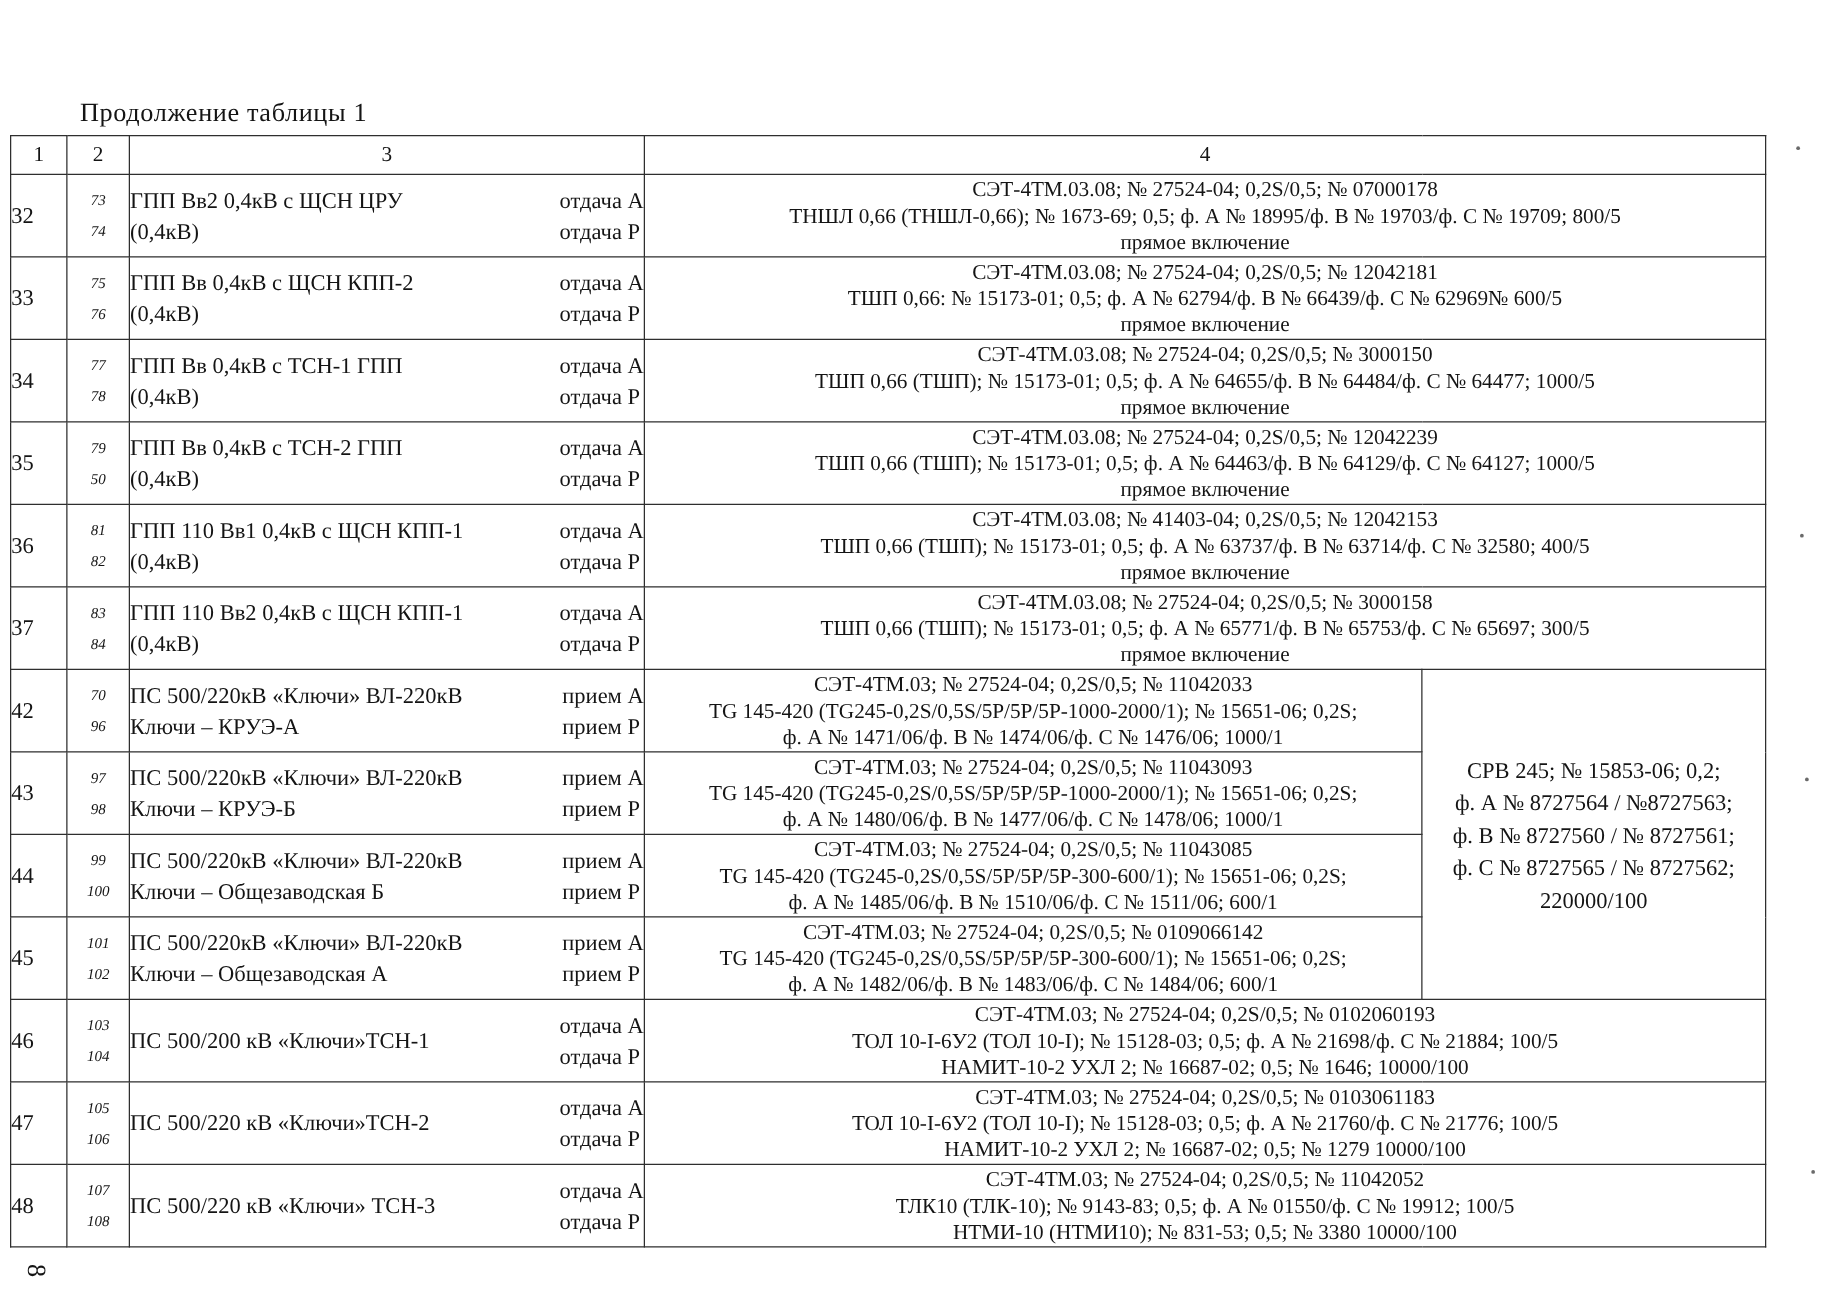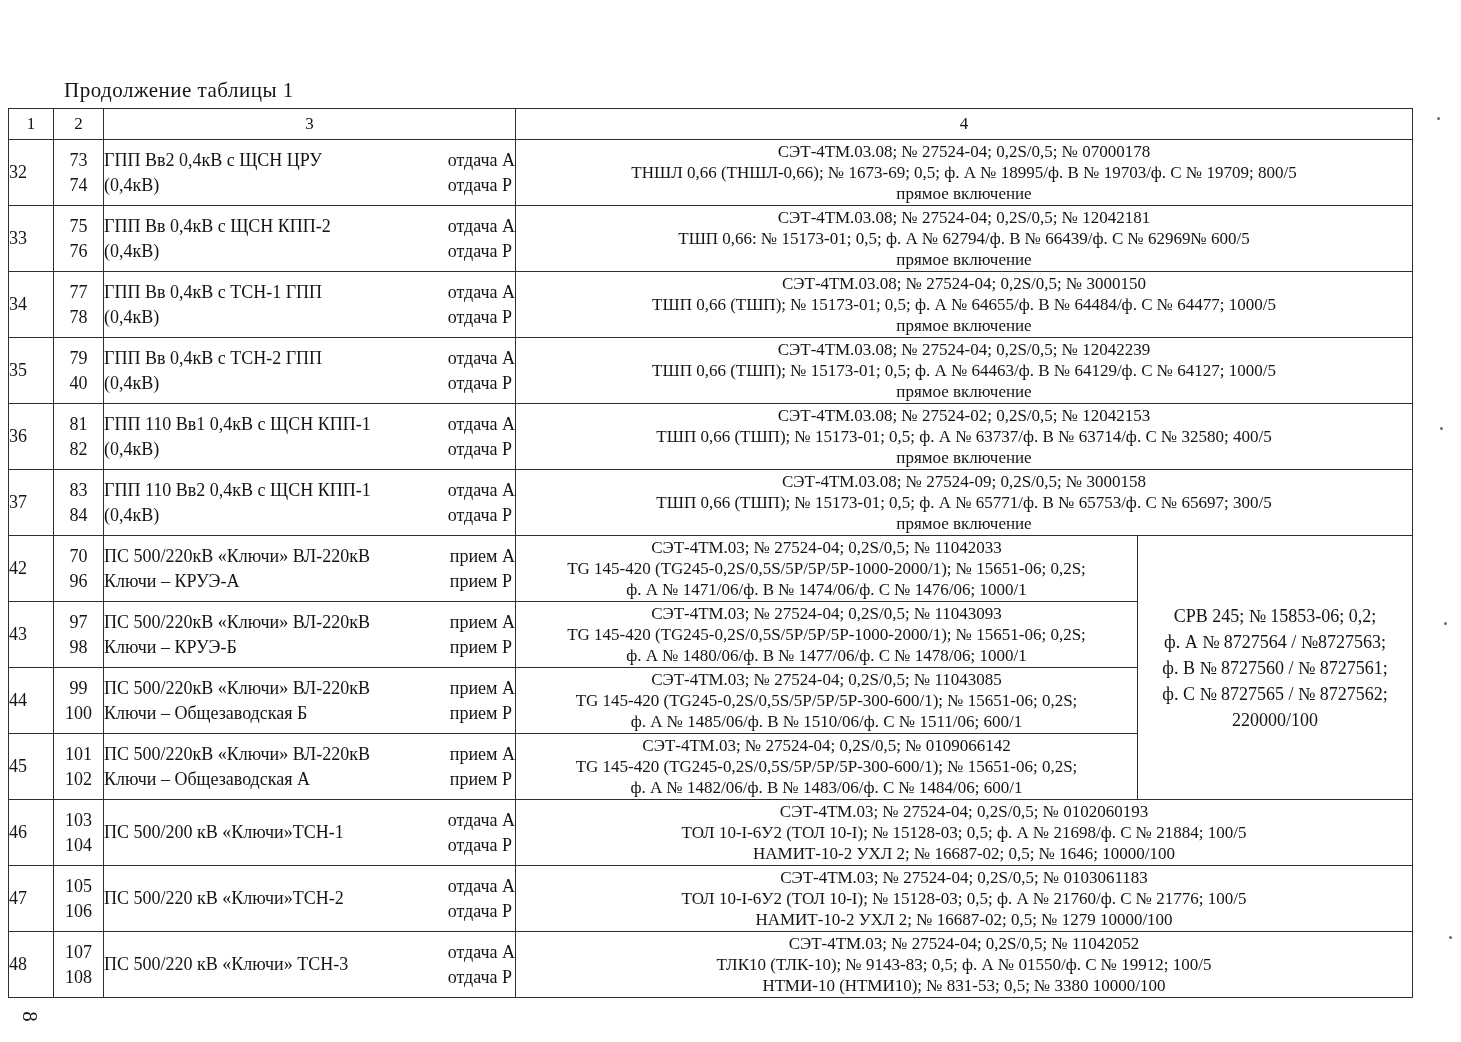--- a/index.html
+++ b/index.html
@@ -37,21 +37,21 @@
   .tbl thead th {
     height: 30px;
     font-weight: normal;
     font-size: 17px;
     text-align: center;
     line-height: 30px;
   }
   .tbl tbody tr { height: 66px; }
   .c-num { font-size: 18px; }
   .c-cnt { text-align: center; }
-  .c-cnt div { font-size: 18px; line-height: 25px; text-align: center; }
+  .c-cnt div { font-size: 12px; line-height: 25px; text-align: center; font-style: italic; }
   .c-name { padding: 0 12px 0 16px; margin-left: 36px; }
   .c-name .cellflex {
     display: flex;
     justify-content: space-between;
     align-items: center;
     width: 100%;
   }
   .name-lines div { font-size: 18px; line-height: 25px; text-align: left; white-space: nowrap; }
   .dir-lines div { font-size: 18px; line-height: 25px; text-align: left; white-space: nowrap; }
   .c-eq { text-align: center; }
@@ -173,21 +173,21 @@
           <td class="c-eq" colspan="2">
             <div>СЭТ-4ТМ.03.08; № 27524-04; 0,2S/0,5; № 3000150</div>
             <div>ТШП 0,66 (ТШП); № 15173-01; 0,5; ф. А № 64655/ф. В № 64484/ф. С № 64477; 1000/5</div>
             <div>прямое включение</div>
           </td>
         </tr>
         <tr>
           <td class="c-num">35</td>
           <td class="c-cnt">
             <div>79</div>
-            <div>40</div>
+            <div>50</div>
           </td>
           <td class="c-name">
             <div class="cellflex">
               <div class="name-lines">
                 <div>ГПП Вв 0,4кВ с ТСН-2 ГПП</div>
                 <div>(0,4кВ)</div>
               </div>
               <div class="dir-lines">
                 <div>отдача А</div>
                 <div>отдача Р</div>
@@ -212,21 +212,21 @@
                 <div>ГПП 110 Вв1 0,4кВ с ЩСН КПП-1</div>
                 <div>(0,4кВ)</div>
               </div>
               <div class="dir-lines">
                 <div>отдача А</div>
                 <div>отдача Р</div>
               </div>
             </div>
           </td>
           <td class="c-eq" colspan="2">
-            <div>СЭТ-4ТМ.03.08; № 27524-02; 0,2S/0,5; № 12042153</div>
+            <div>СЭТ-4ТМ.03.08; № 41403-04; 0,2S/0,5; № 12042153</div>
             <div>ТШП 0,66 (ТШП); № 15173-01; 0,5; ф. А № 63737/ф. В № 63714/ф. С № 32580; 400/5</div>
             <div>прямое включение</div>
           </td>
         </tr>
         <tr>
           <td class="c-num">37</td>
           <td class="c-cnt">
             <div>83</div>
             <div>84</div>
           </td>
@@ -236,21 +236,21 @@
                 <div>ГПП 110 Вв2 0,4кВ с ЩСН КПП-1</div>
                 <div>(0,4кВ)</div>
               </div>
               <div class="dir-lines">
                 <div>отдача А</div>
                 <div>отдача Р</div>
               </div>
             </div>
           </td>
           <td class="c-eq" colspan="2">
-            <div>СЭТ-4ТМ.03.08; № 27524-09; 0,2S/0,5; № 3000158</div>
+            <div>СЭТ-4ТМ.03.08; № 27524-04; 0,2S/0,5; № 3000158</div>
             <div>ТШП 0,66 (ТШП); № 15173-01; 0,5; ф. А № 65771/ф. В № 65753/ф. С № 65697; 300/5</div>
             <div>прямое включение</div>
           </td>
         </tr>
         <tr>
           <td class="c-num">42</td>
           <td class="c-cnt">
             <div>70</div>
             <div>96</div>
           </td>

